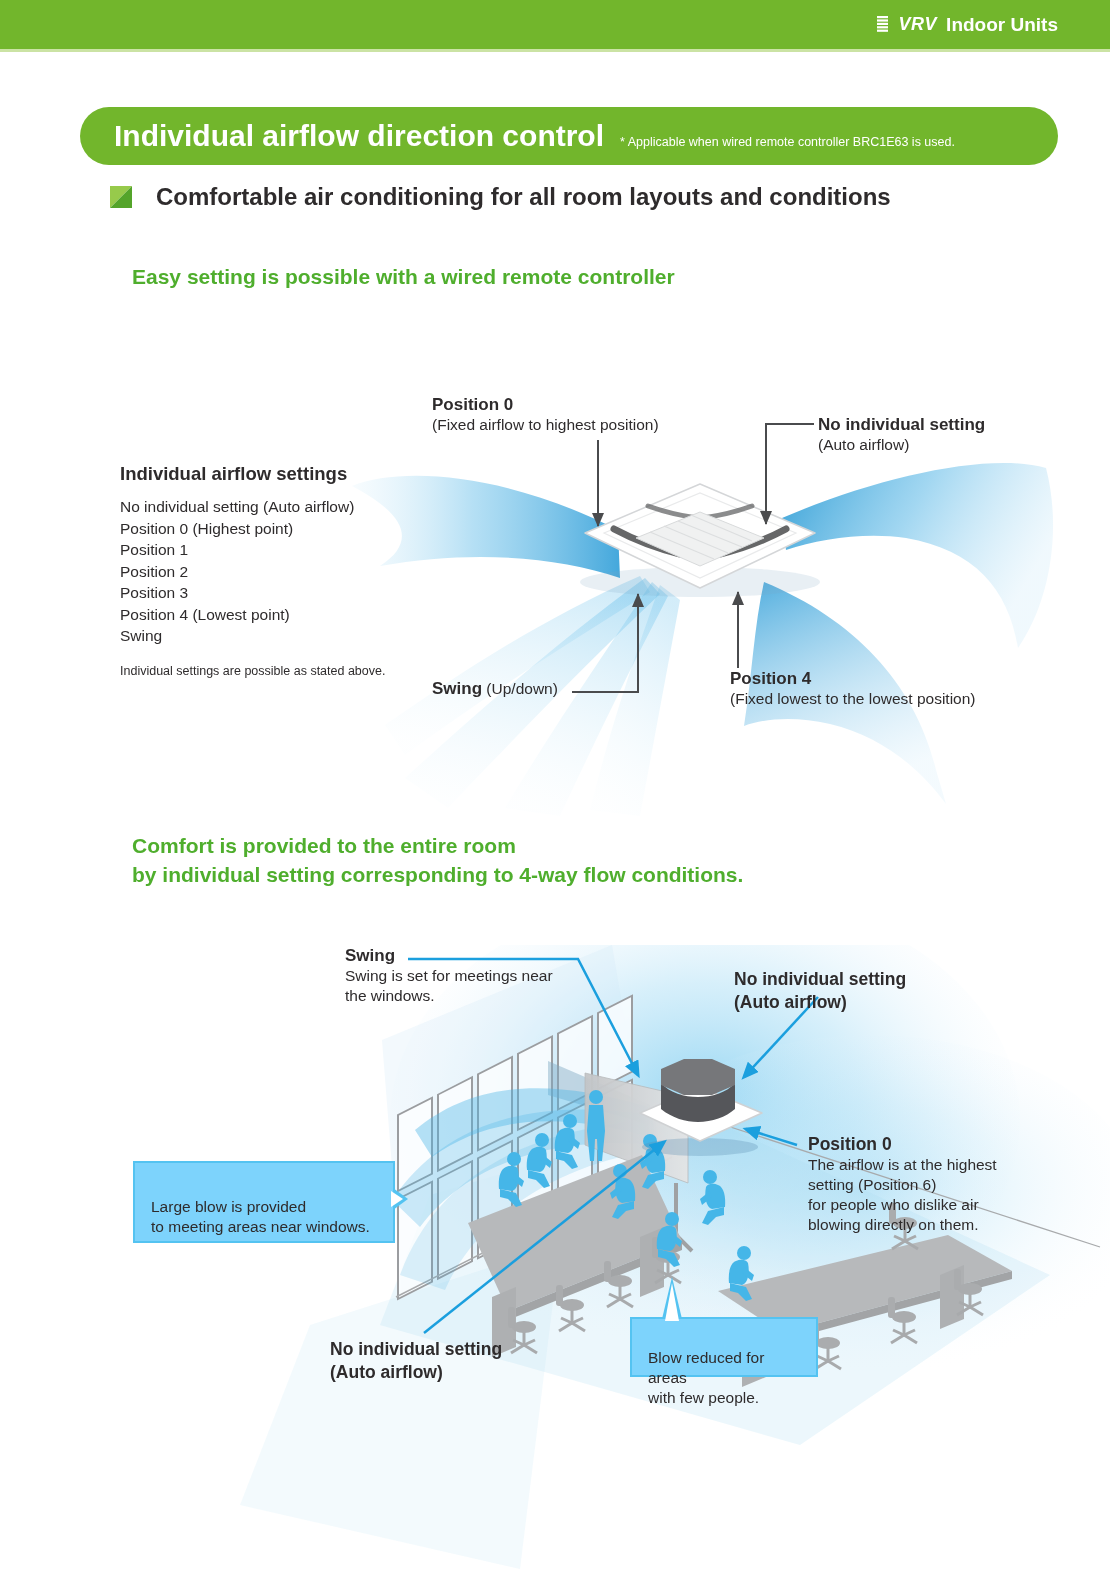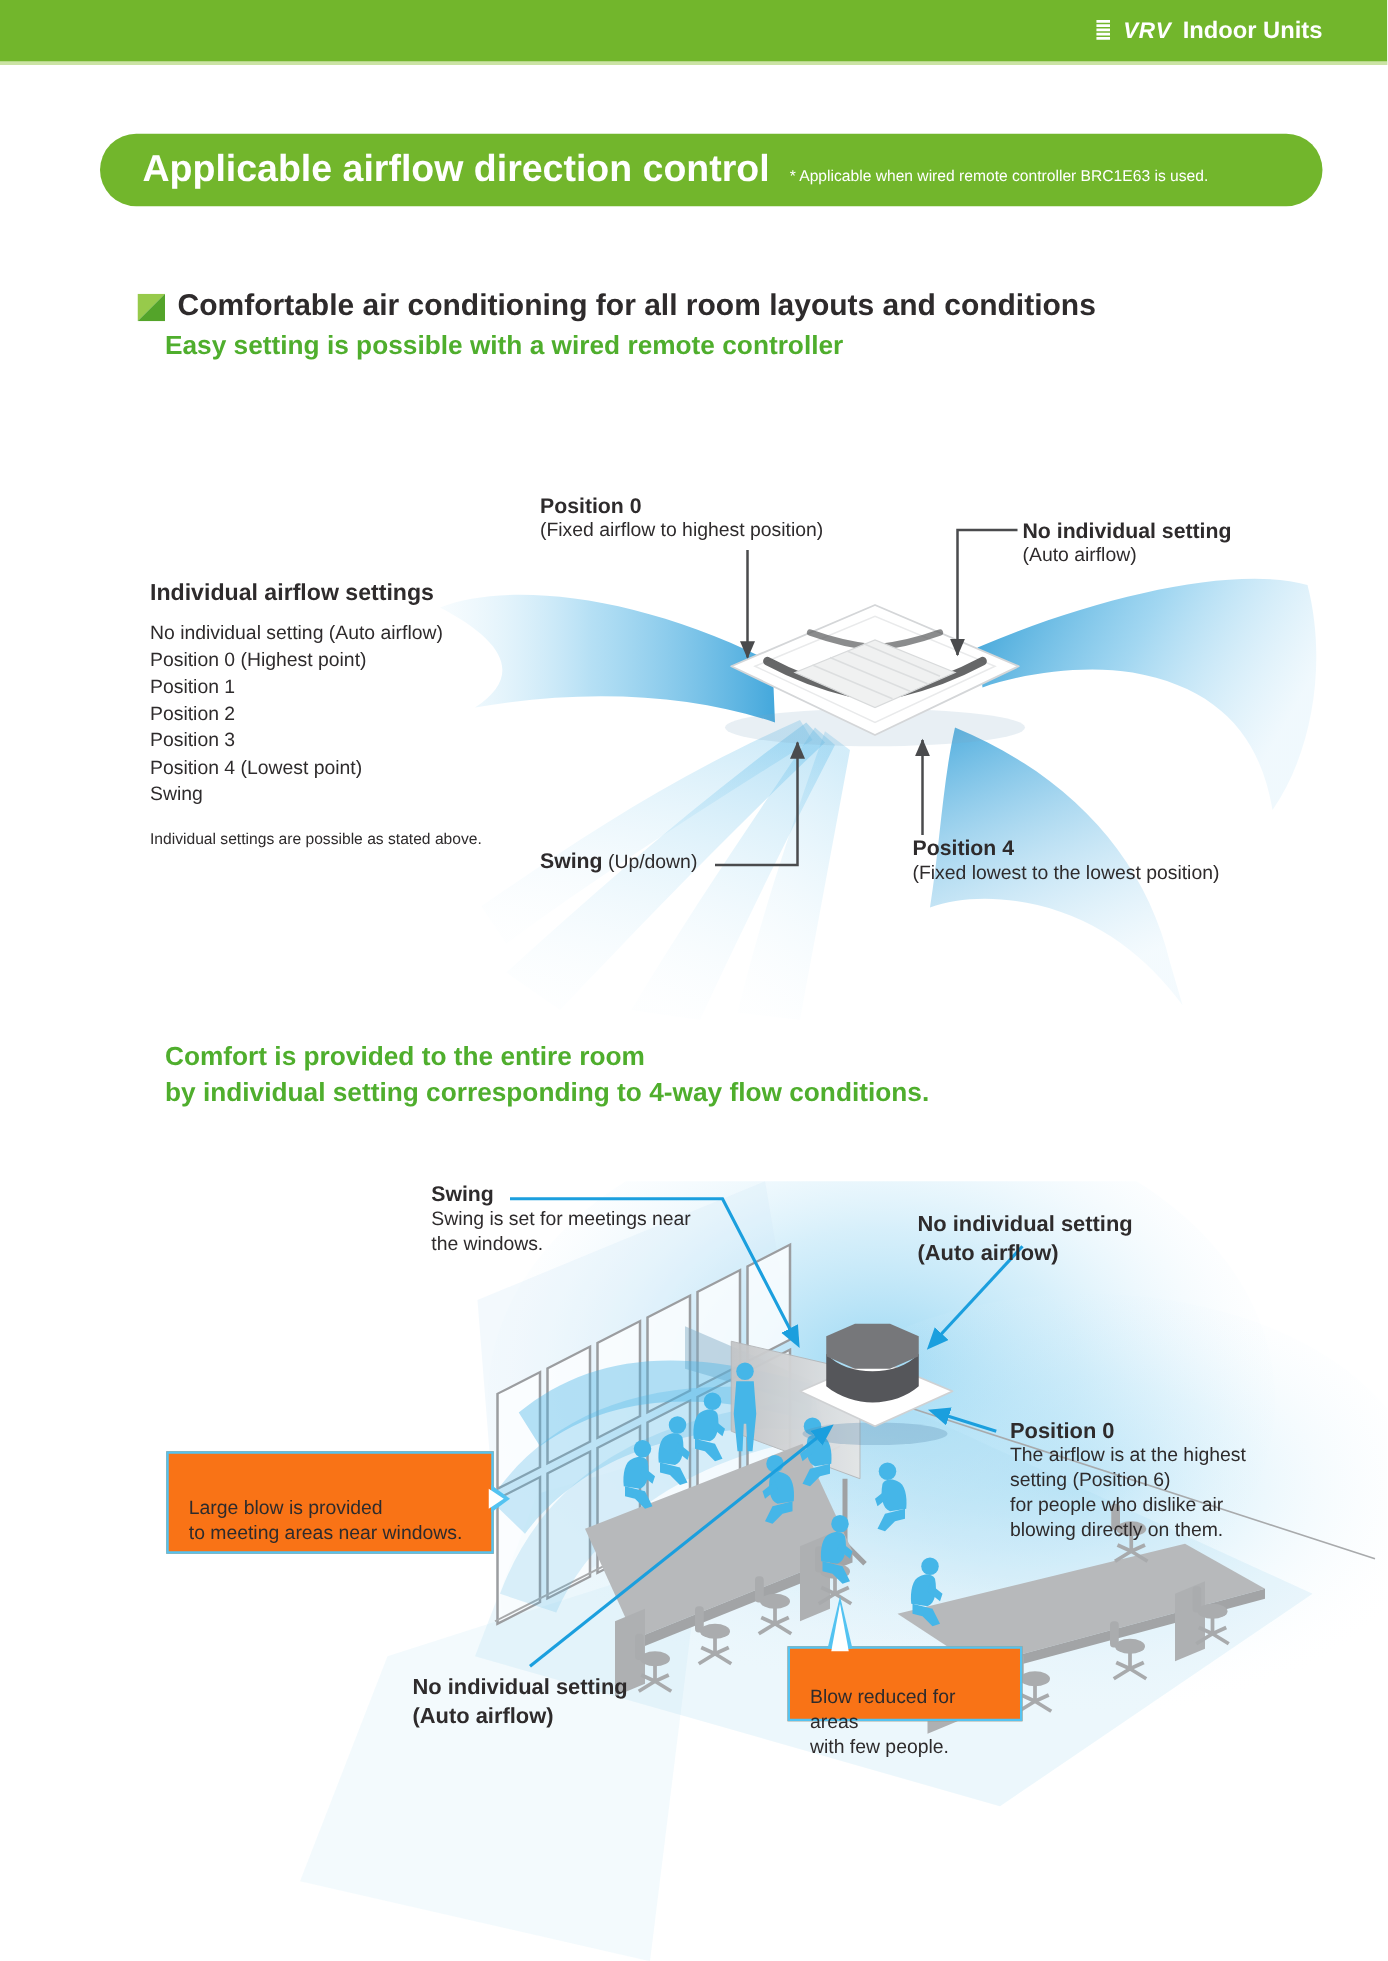--- a/index.html
+++ b/index.html
@@ -14,21 +14,21 @@
   .brand{color:#fff;font-weight:bold;font-style:italic;font-size:18px;letter-spacing:.5px;}
   .brand-suffix{color:#fff;font-weight:bold;font-size:19px;}
 
   
   .banner{position:absolute;left:80px;top:107px;width:978px;height:58px;background:#72b62c;
           border-radius:29px;display:flex;align-items:baseline;padding:0 0 0 34px;box-sizing:border-box;}
   .banner-title{color:#fff;font-weight:bold;font-size:30px;line-height:58px;}
   .banner-note{color:#fff;font-size:12.5px;margin-left:16px;}
 
   
-  .sect-head{position:absolute;left:110px;top:184px;display:flex;align-items:center;gap:10px;margin-top:48px;}
+  .sect-head{position:absolute;left:110px;top:184px;display:flex;align-items:flex-start;gap:24px;}
   .sect-head .txt{font-weight:bold;font-size:24px;line-height:26px;}
   .bullet{margin-top:2px;flex:0 0 auto;}
 
   .green-h{color:#4fae2d;font-weight:bold;font-size:21px;white-space:pre-line;line-height:29px;}
   .easy{position:absolute;left:132px;top:262px;}
   .comfort{position:absolute;left:132px;top:831px;}
   .body-text{position:absolute;left:132px;top:300px;font-size:18px;line-height:27px;white-space:pre-line;color:#333031;}
 
   
   .settings{position:absolute;left:120px;top:463px;}
@@ -38,21 +38,21 @@
 
   
   .lbl{position:absolute;}
   .lbl .t{font-weight:bold;font-size:17px;line-height:21px;}
   .lbl .s{font-size:15.5px;line-height:20px;white-space:pre-line;}
   .lbl .t2{font-weight:bold;font-size:17.5px;line-height:23px;white-space:pre-line;}
   .inline-lbl{position:absolute;font-size:15.5px;}
   .inline-lbl b{font-weight:bold;font-size:17px;}
 
   
-  .callout{position:absolute;background:#f97316;border:2px solid #54c3f1;box-sizing:border-box;
+  .callout{position:absolute;background:#7dd3fc;border:2px solid #54c3f1;box-sizing:border-box;
            font-size:15.5px;line-height:20px;white-space:pre-line;}
   .callout .pad{padding:14px 16px;}
   .co-right-ptr-o{position:absolute;right:-15px;top:25px;width:0;height:0;
      border-top:11px solid transparent;border-bottom:11px solid transparent;border-left:15px solid #54c3f1;}
   .co-right-ptr-i{position:absolute;right:-10px;top:28px;width:0;height:0;
      border-top:8px solid transparent;border-bottom:8px solid transparent;border-left:12px solid #fff;}
   .co-up-ptr-o{position:absolute;left:30px;top:-42px;width:0;height:0;
      border-left:10px solid transparent;border-right:10px solid transparent;border-bottom:42px solid #54c3f1;}
   .co-up-ptr-i{position:absolute;left:33px;top:-36px;width:0;height:0;
      border-left:7px solid transparent;border-right:7px solid transparent;border-bottom:38px solid #fff;}
@@ -72,21 +72,21 @@
           <rect x="0" y="11.2" width="11" height="2.2"></rect>
           <rect x="0" y="14.6" width="11" height="2.2"></rect>
         </g>
       </svg>
       <span class="brand">VRV</span>
       <span class="brand-suffix">Indoor Units</span>
     </span>
   </header>
 
   <div class="banner">
-    <span class="banner-title">Applicable airflow direction control</span>
+    <span class="banner-title">Individual airflow direction control</span>
     <span class="banner-note">* Applicable when wired remote controller BRC1E63 is used.</span>
   </div>
 
   <div class="sect-head">
     <svg class="bullet" width="22" height="22" viewBox="0 0 22 22">
       <polygon points="0,0 22,0 0,22" fill="#97ca4b"></polygon>
       <polygon points="22,0 22,22 0,22" fill="#54a42a"></polygon>
     </svg>
     <span class="txt">Comfortable air conditioning for all room layouts and conditions</span>
   </div>

